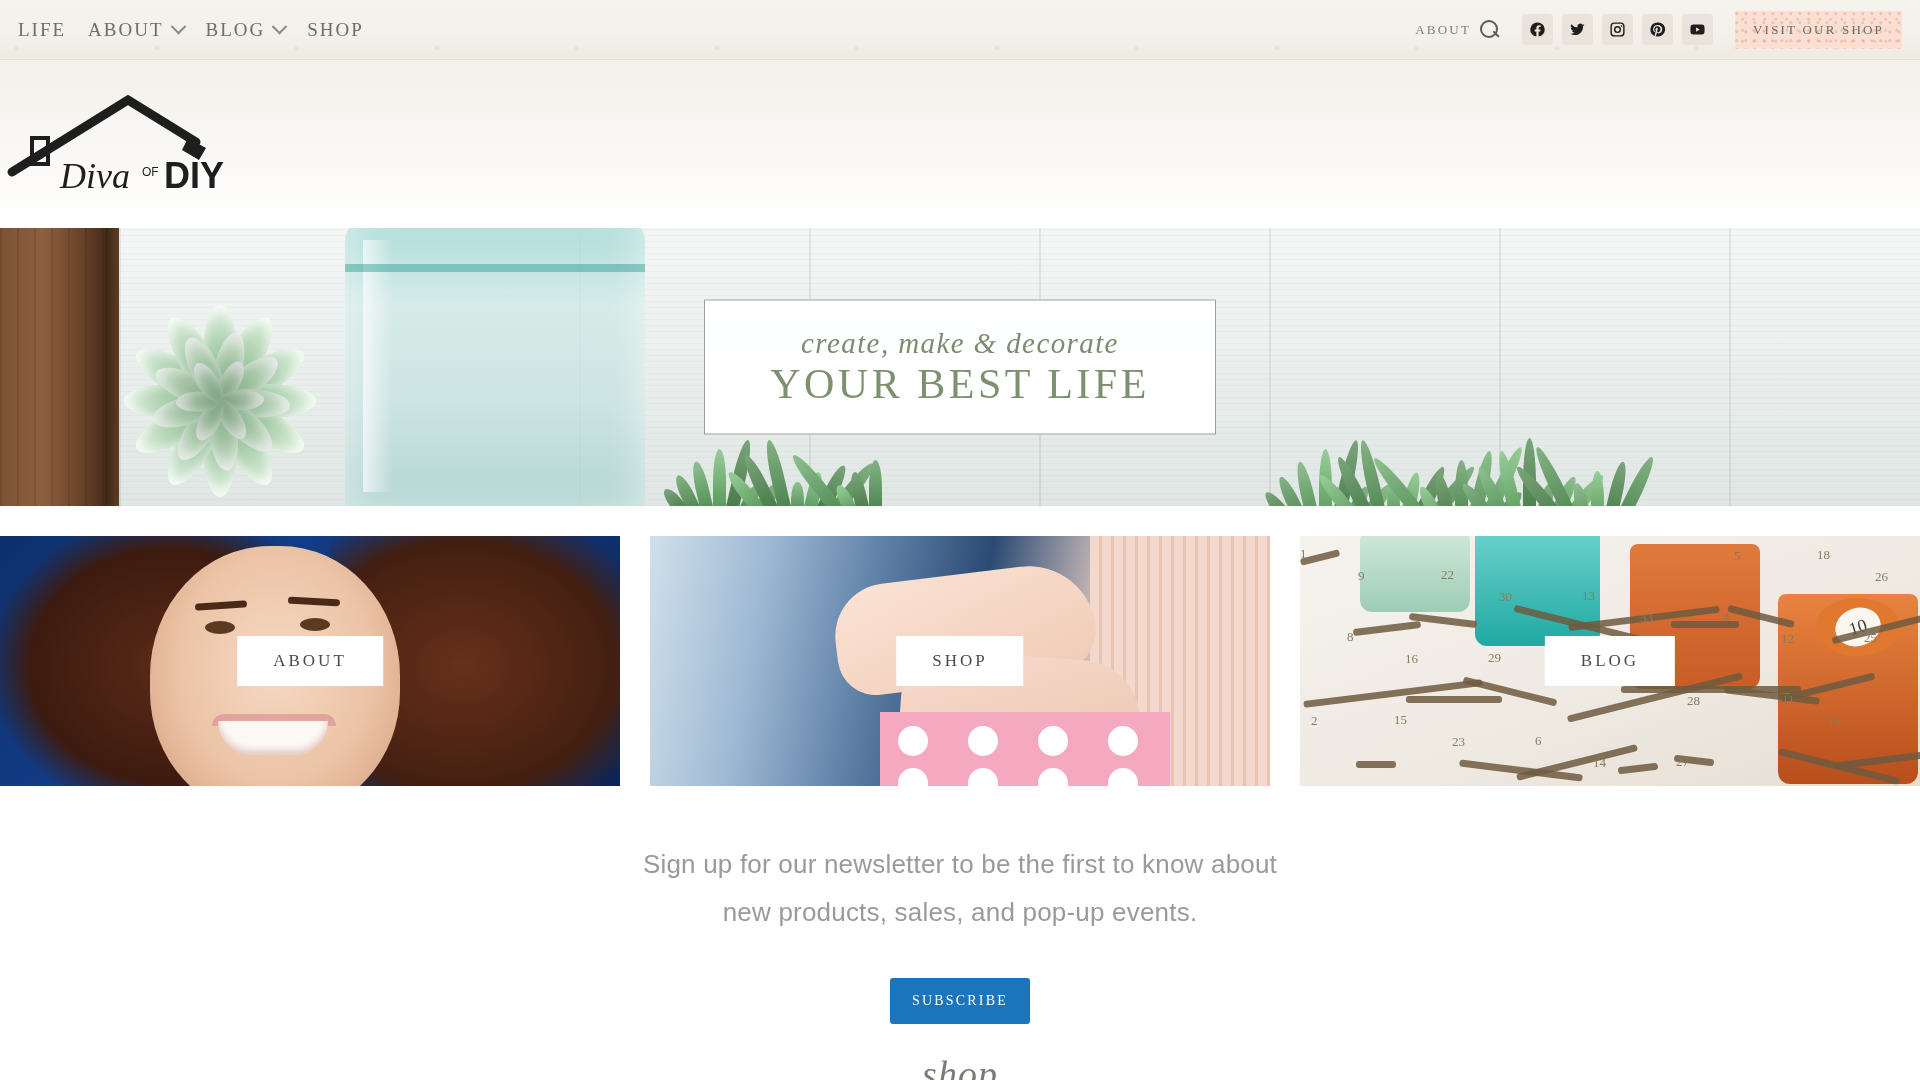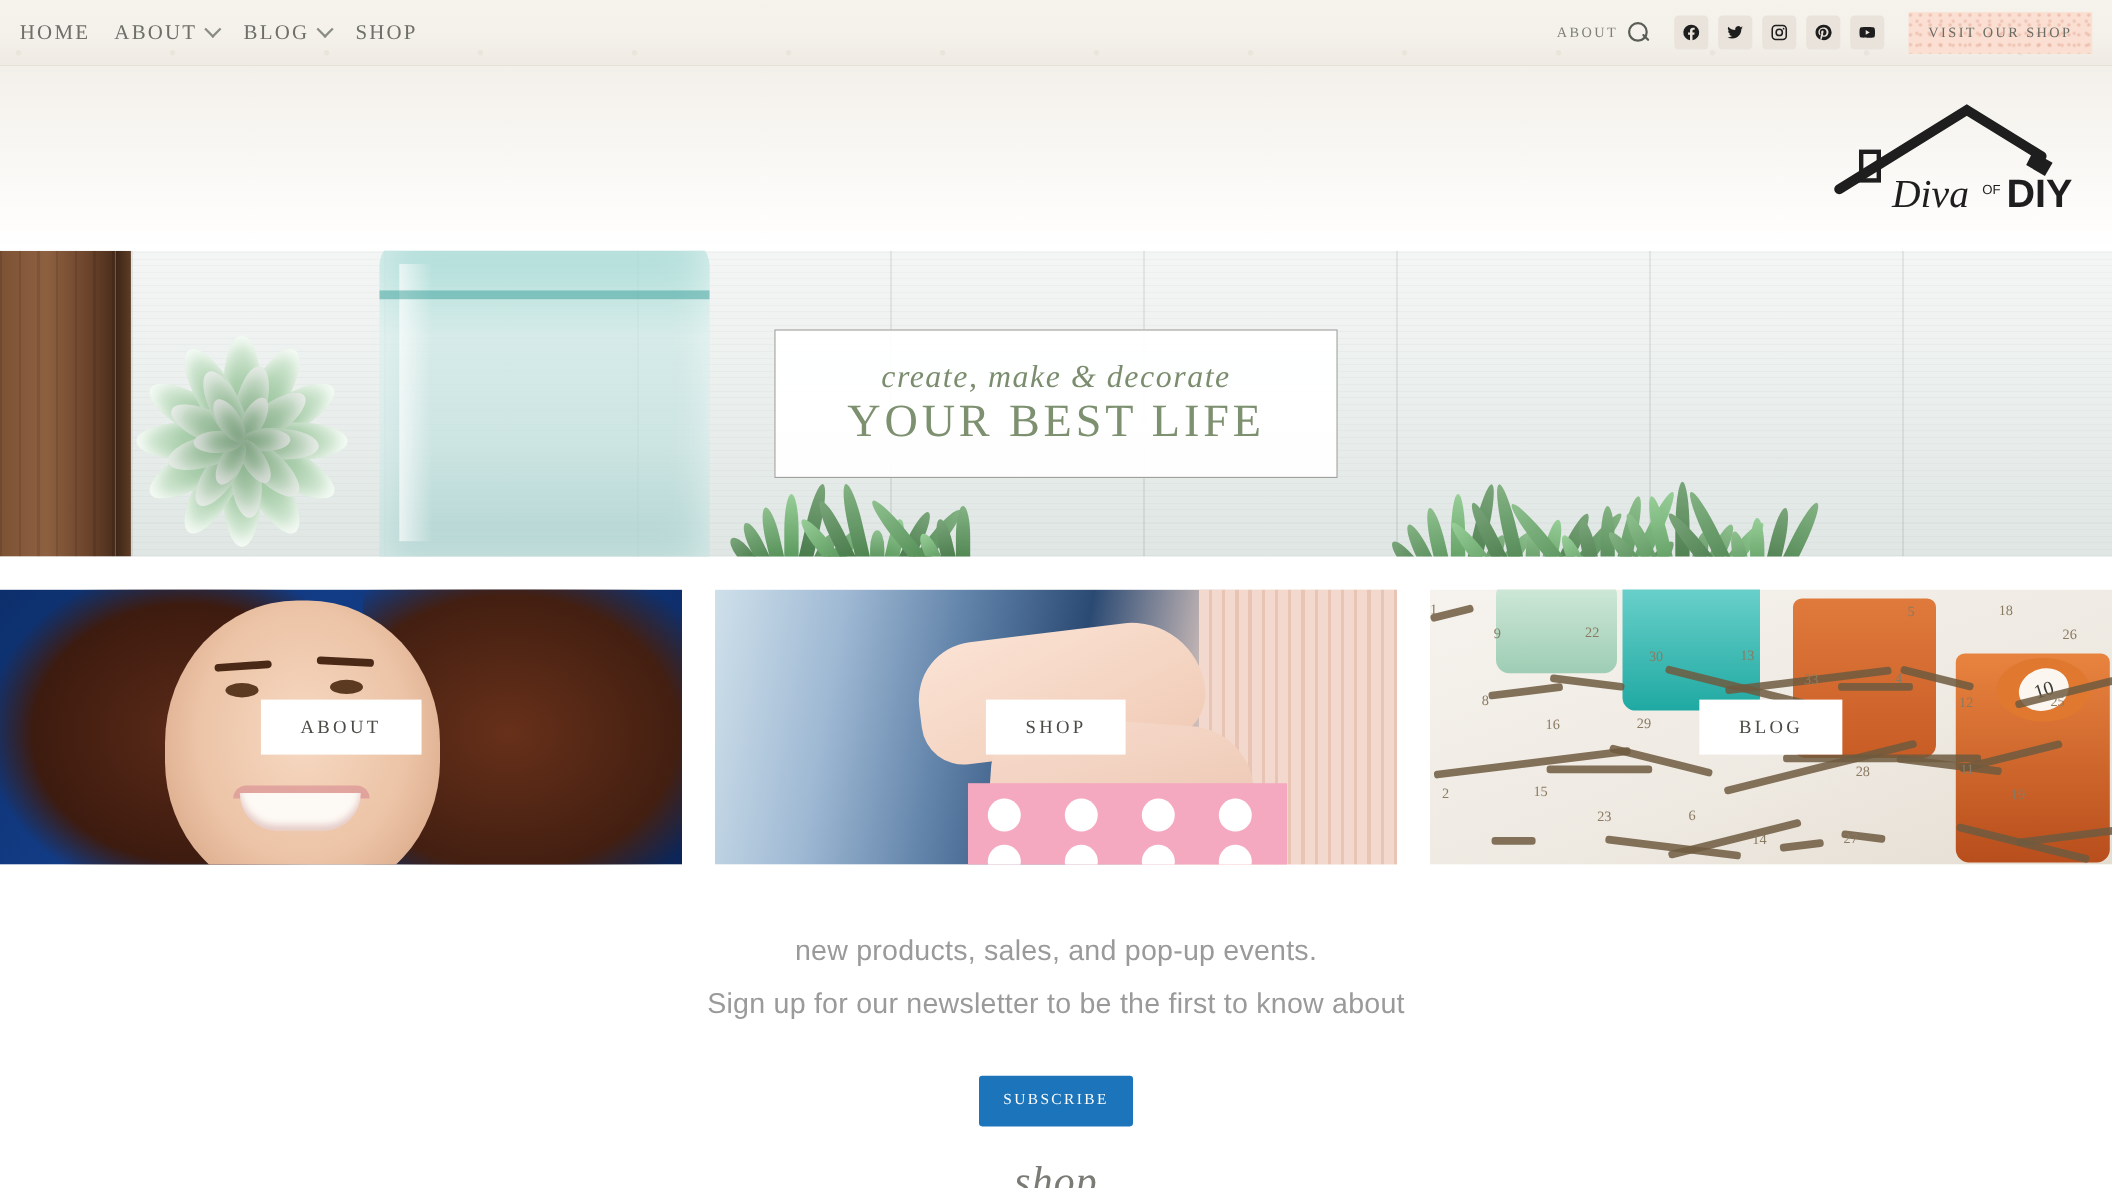--- a/index.html
+++ b/index.html
@@ -85,21 +85,21 @@
     padding: 11px 18px;
     font-family: "Liberation Serif", serif;
     font-size: 13px; letter-spacing: 2.2px; color: #6a6c65;
     cursor: pointer; white-space: nowrap;
   }
 
   
   .logoband {
     height: 168px; width: 1920px;
     background: linear-gradient(180deg, #f3f0ea 0%, #f8f6f2 40%, #ffffff 100%);
-    display: flex; align-items: center; justify-content: flex-end; padding-left: 34px;
+    display: flex; align-items: center; justify-content: flex-start;
   }
   .logo-wrap { width: 260px; height: 120px; cursor: pointer; }
   .logo-wrap svg { width: 100%; height: 100%; }
 
   
   .hero {
     position: relative; width: 1920px; height: 278px; overflow: hidden;
   }
   .hero-bg { position: absolute; inset: 0; background: #e9eeee; }
   
@@ -299,21 +299,21 @@
     font-style: italic;
     font-size: 38px; color: #7b7b76; letter-spacing: 1px;
   }
 </style>
 </head>
 <body>
 
 <div class="topbar">
   <div class="nav-left">
     <div class="nav-item">
-      <span>HOME</span>
+      <span>LIFE</span>
     </div>
     <div class="nav-item">
       <span>ABOUT</span>
       <span class="chev"></span>
     </div>
     <div class="nav-item">
       <span>BLOG</span>
       <span class="chev"></span>
     </div>
     <div class="nav-item">
@@ -562,21 +562,21 @@
         <div class="bl-num" style="left: 434px; top: 12px;">5</div>
         <div class="bl-num" style="left: 481px; top: 95px;">12</div>
         <div class="bl-num" style="left: 528px; top: 178px;">19</div>
         <div class="bl-num" style="left: 575px; top: 33px;">26</div>
       </div>
     <div class="card-label">BLOG</div>
   </div>
 </div>
 
 <div class="news">
+  <div class="news-line">Sign up for our newsletter to be the first to know about</div>
   <div class="news-line">new products, sales, and pop-up events.</div>
-  <div class="news-line">Sign up for our newsletter to be the first to know about</div>
 
   <div class="news-form">
     <button class="subscribe-btn">SUBSCRIBE</button>
   </div>
 
   <div class="shop-script">shop</div>
 </div>
 
 </body></html>

